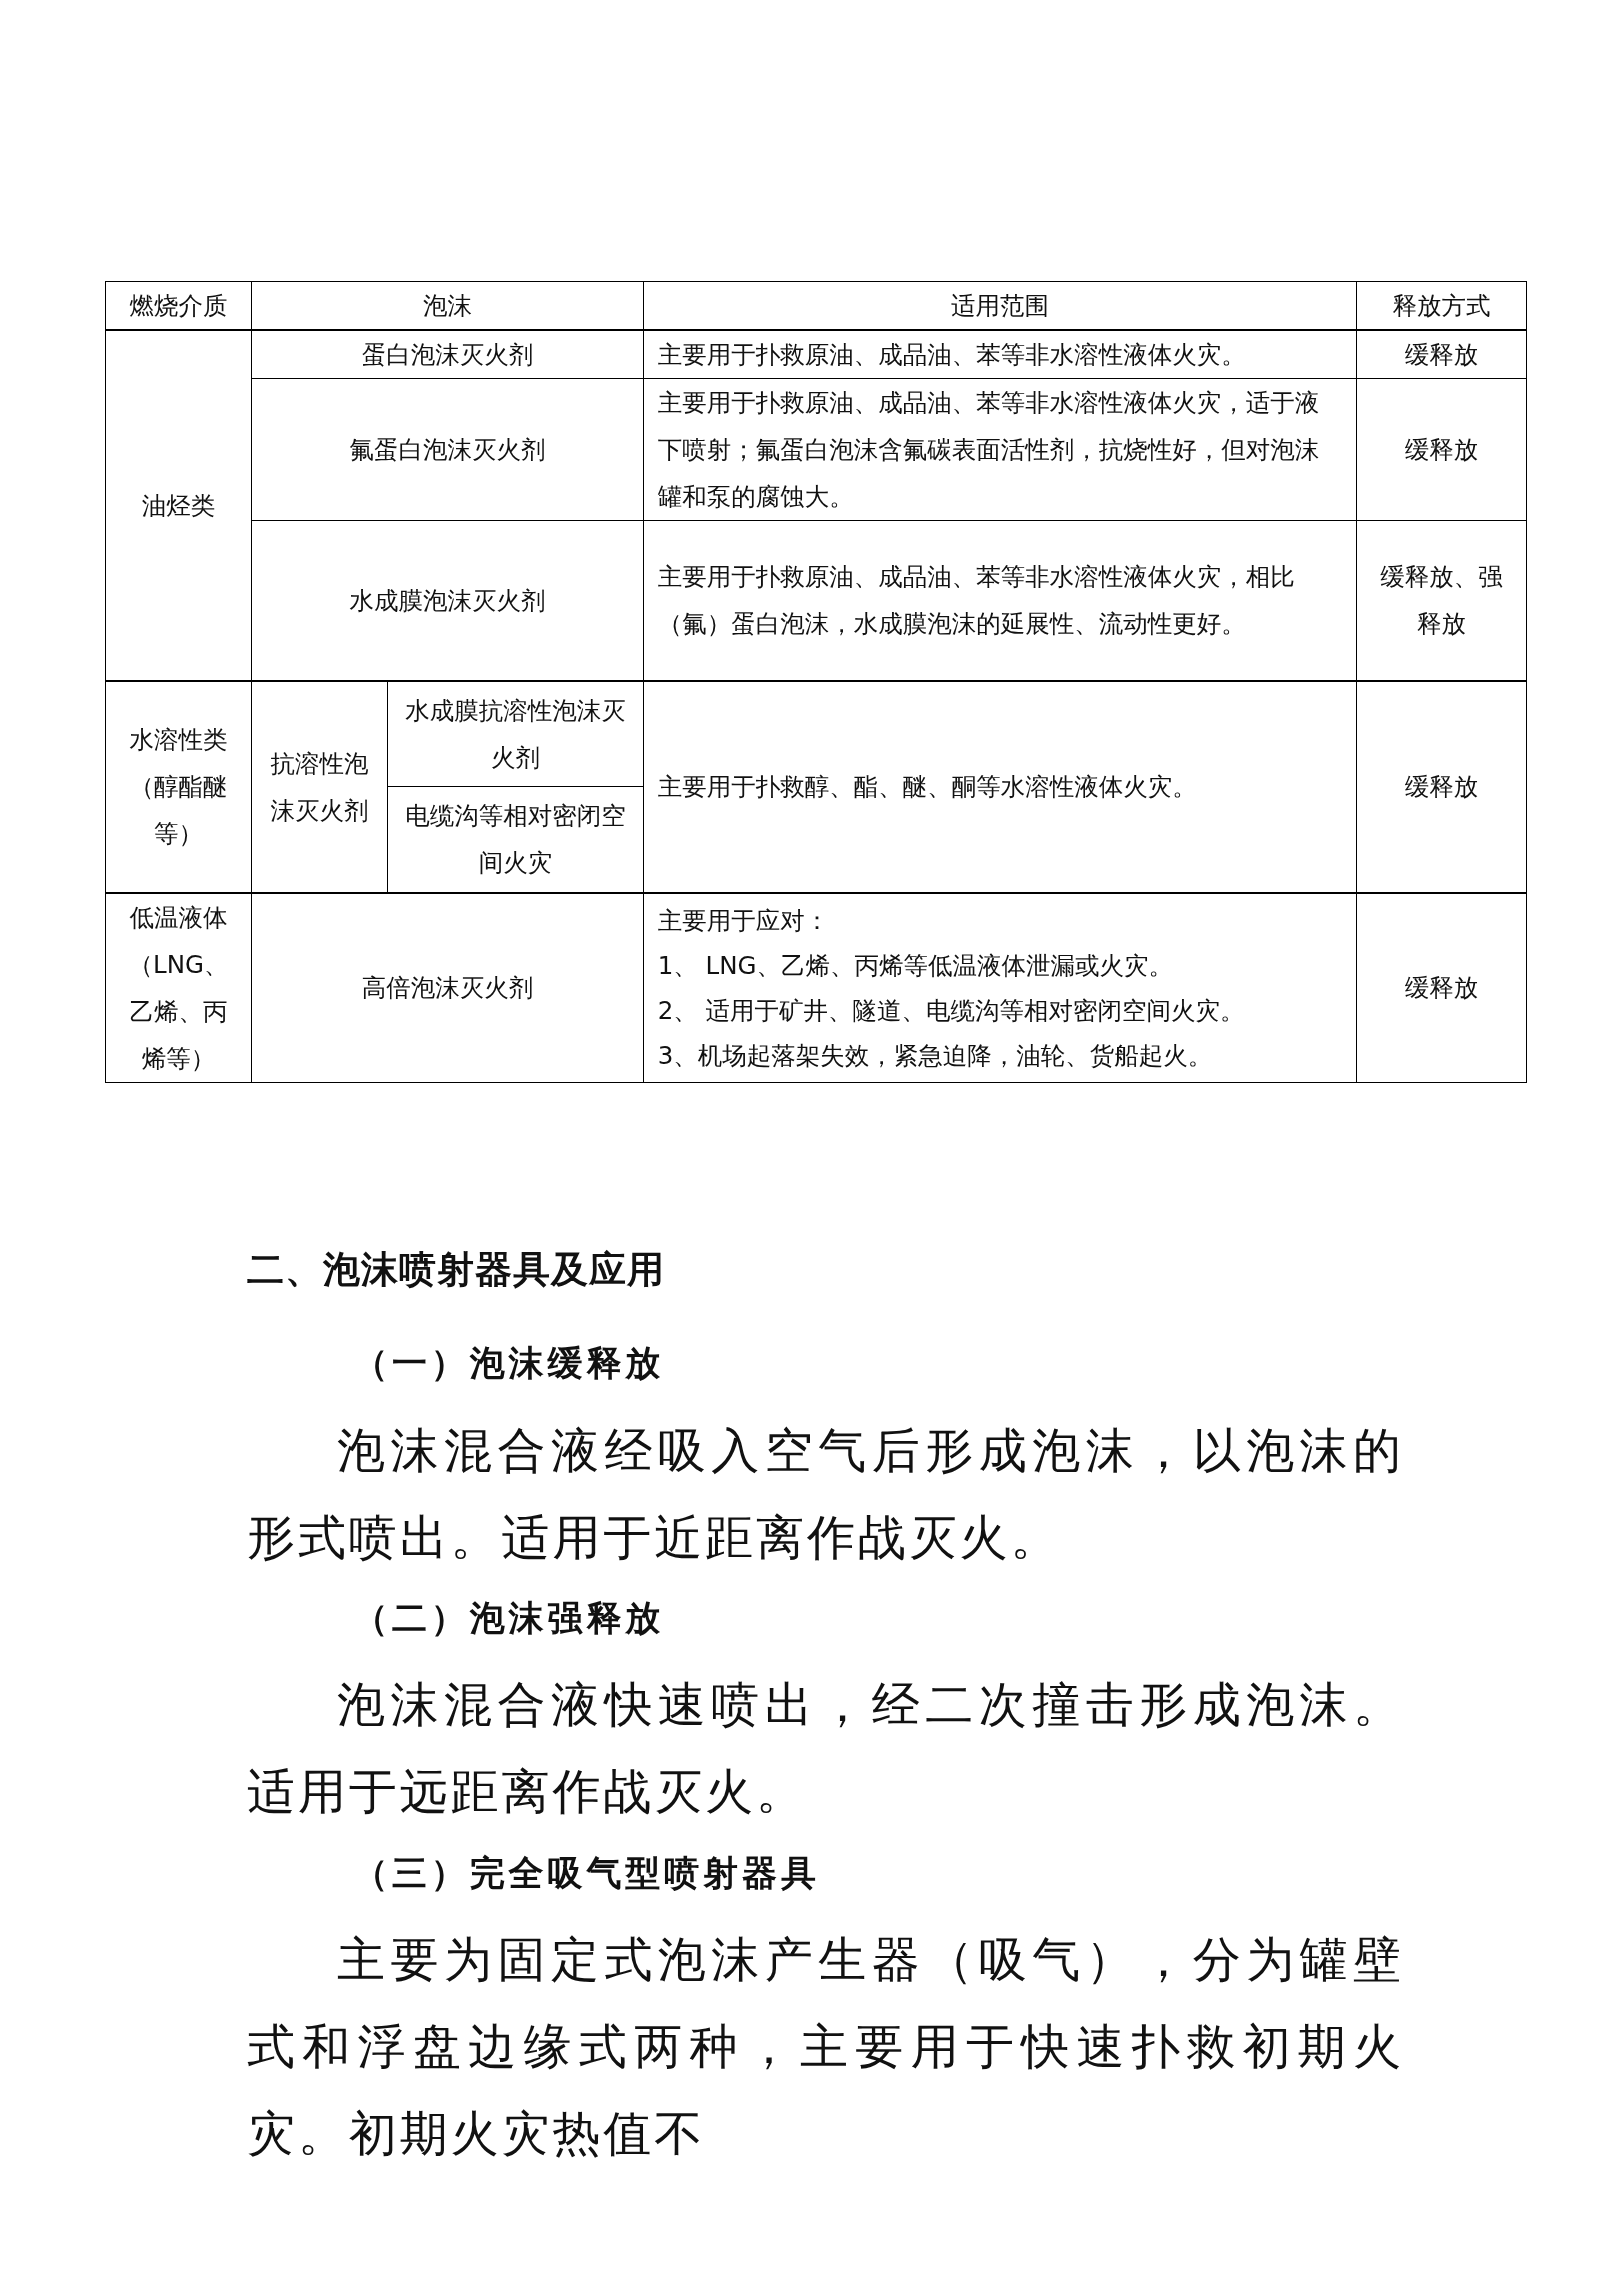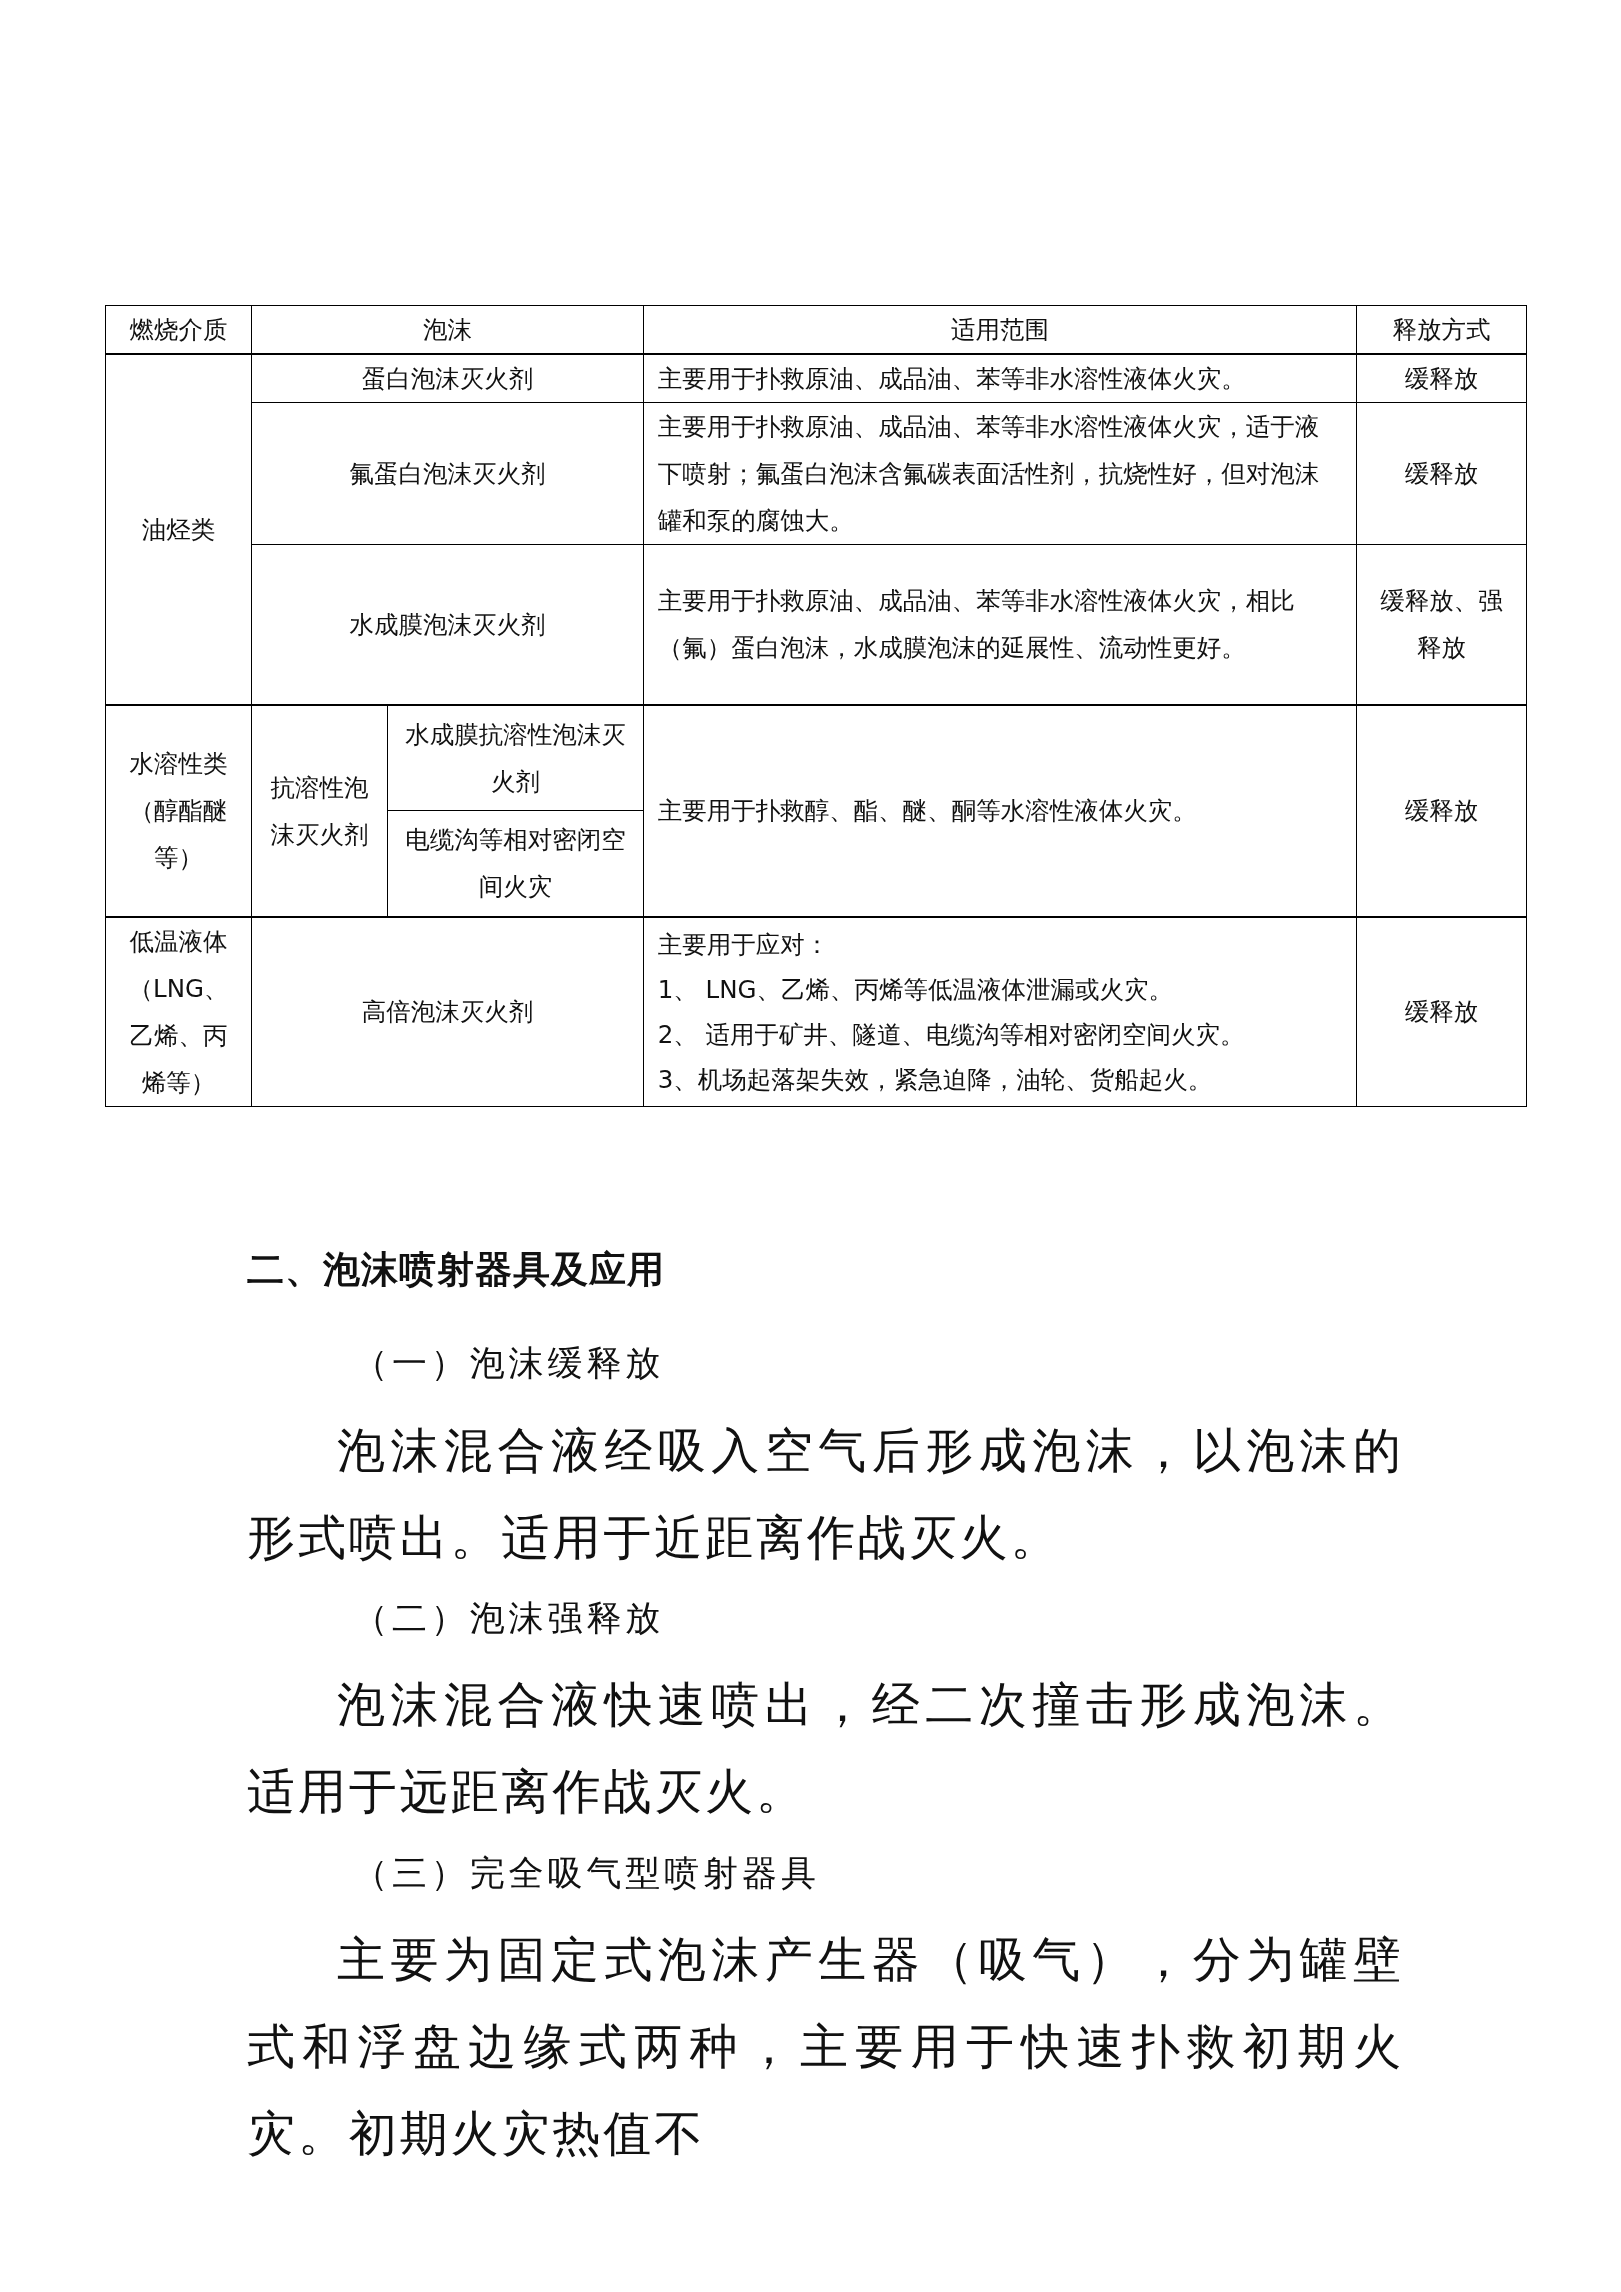--- a/index.html
+++ b/index.html
@@ -4,40 +4,39 @@
 <style>
   html, body { margin: 0; padding: 0; background: #ffffff; }
   body {
     width: 1621px; height: 2293px; position: relative; overflow: hidden;
     font-family: "DejaVu Sans", "Liberation Sans", sans-serif; color: #111;
   }
   .tbl {
     position: absolute; left: 105px; top: 281px;
     width: 1420px; border-collapse: collapse; table-layout: fixed;
     font-size: 24.5px;
-    margin-top: 24px;
   }
   .tbl td, .tbl th {
     border: 1.5px solid #000; padding: 0 13.7px; vertical-align: middle;
     line-height: 47px; font-weight: normal;
   }
   .tbl th { height: 47px; text-align: center; }
   .tbl .c { text-align: center; }
   .tbl .l { text-align: left; }
   .tbl thead tr th { border-bottom: 2.9px solid #000; }
   .tbl tr.grp-end td { border-bottom: 2.9px solid #000; }
   .tbl .narrow { padding: 0 12px; }
 
   .h2 {
     position: absolute; left: 247px; top: 1245px;
     font-size: 37px; font-weight: bold; letter-spacing: 1px;
     font-family: "DejaVu Sans", sans-serif;
   }
   .h3 {
-    position: absolute; left: 353px; font-size: 35px; font-weight: normal;
+    position: absolute; left: 353px; font-size: 35px; font-weight: bold;
     font-family: "DejaVu Serif", serif; letter-spacing: 3.9px;
   }
   .para {
     position: absolute; left: 247px; width: 1157px;
     font-family: "DejaVu Serif", serif; font-size: 48px;
     line-height: 87px; letter-spacing: 2.9px; text-indent: 90px;
     text-align: justify;
   }
 </style>
 </head>

